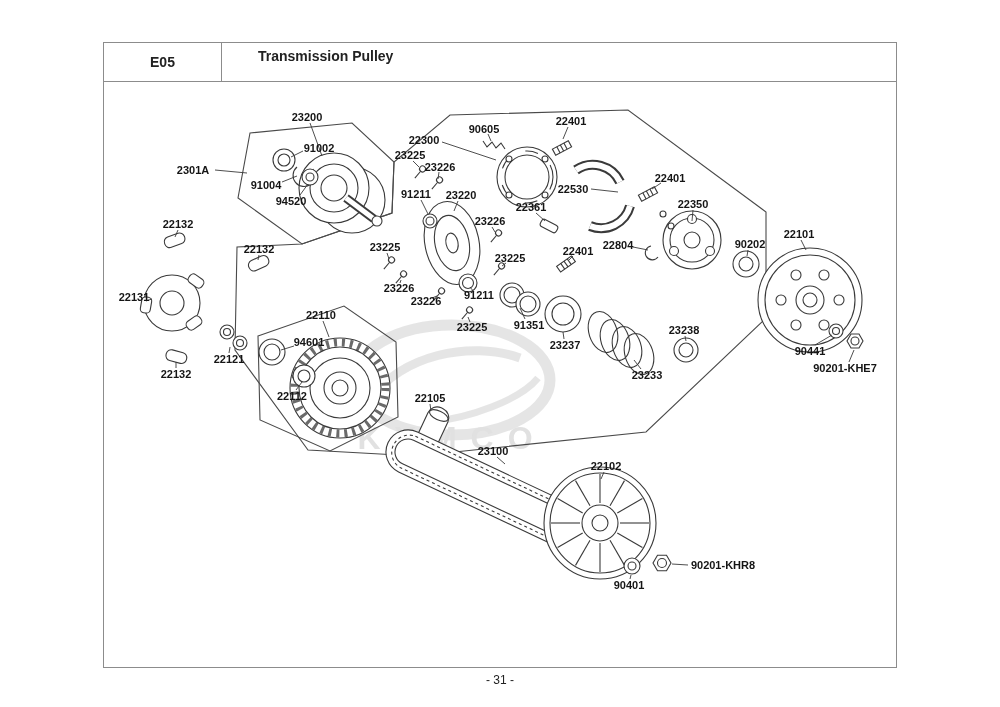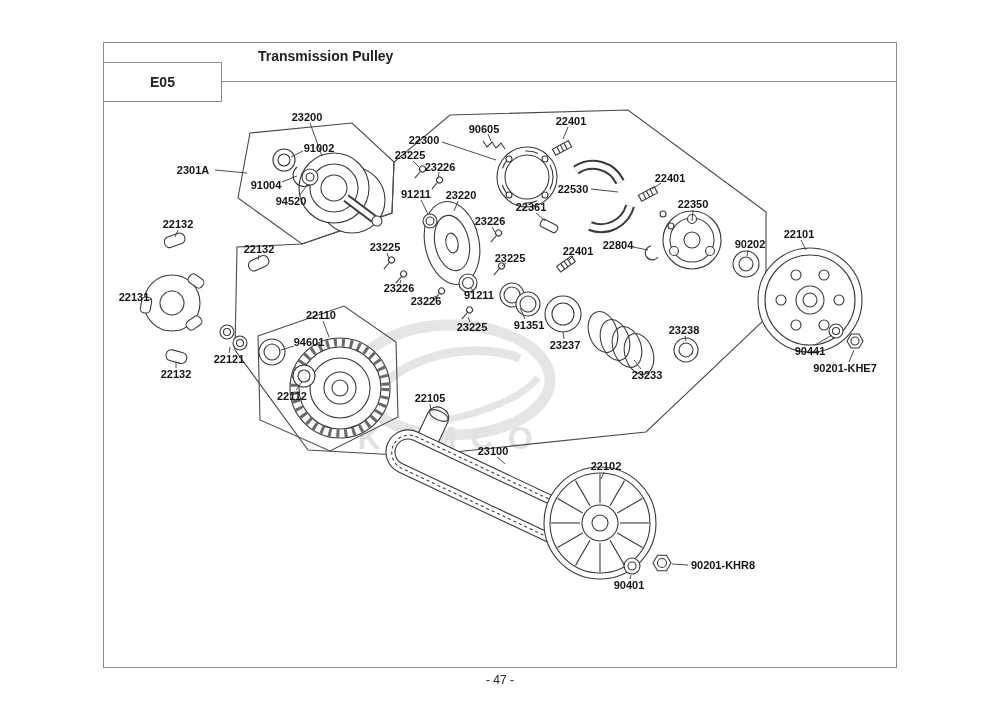--- a/index.html
+++ b/index.html
@@ -3,21 +3,21 @@
 <meta charset="utf-8">
 <style>
   html,body{margin:0;padding:0;background:#ffffff;}
   #page{position:relative;width:1000px;height:707px;background:#ffffff;
         font-family:"Liberation Sans",sans-serif;overflow:hidden;}
   .frame{position:absolute;left:103px;top:42px;width:794px;height:626px;
          border:1px solid #8c8c8c;box-sizing:border-box;}
   .code-box{position:absolute;left:103px;top:42px;width:119px;height:40px;
             border:1px solid #8c8c8c;box-sizing:border-box;display:flex;
             align-items:center;justify-content:center;font-weight:bold;
-            font-size:14px;color:#222;background:#fff;margin-top:20px;}
+            font-size:14px;color:#222;background:#fff;}
   .header-rule{position:absolute;left:103px;top:81px;width:794px;height:1px;background:#8c8c8c;}
   .title{position:absolute;left:258px;top:36px;height:40px;display:flex;align-items:center;
          font-weight:bold;font-size:14px;color:#222;}
   .footer{position:absolute;left:0;top:673px;width:1000px;text-align:center;
           font-size:12px;color:#222;}
   #diagram{position:absolute;left:0;top:0;width:1000px;height:707px;}
   #diagram .ol{fill:none;stroke:#4a4a4a;stroke-width:1.1;}
   #diagram .p{stroke:#3a3a3a;stroke-width:1.1;fill:#ffffff;}
   #diagram .pn{stroke:#3a3a3a;stroke-width:1.1;fill:none;}
   #diagram .leader{stroke:#3a3a3a;stroke-width:0.9;fill:none;}
@@ -378,14 +378,14 @@
         <text x="493" y="451" class="label">23100</text>
         <line x1="604" y1="472" x2="601" y2="479" class="leader"></line>
         <text x="606" y="466" class="label">22102</text>
         <line x1="688" y1="565" x2="672" y2="564" class="leader"></line>
         <text x="723" y="565" class="label">90201-KHR8</text>
         <line x1="630" y1="579" x2="631" y2="575" class="leader"></line>
         <text x="629" y="585" class="label">90401</text>
       </g>
   </svg>
 
-  <div class="footer">- 47 -</div>
+  <div class="footer">- 31 -</div>
 </div>
 
 </body></html>

